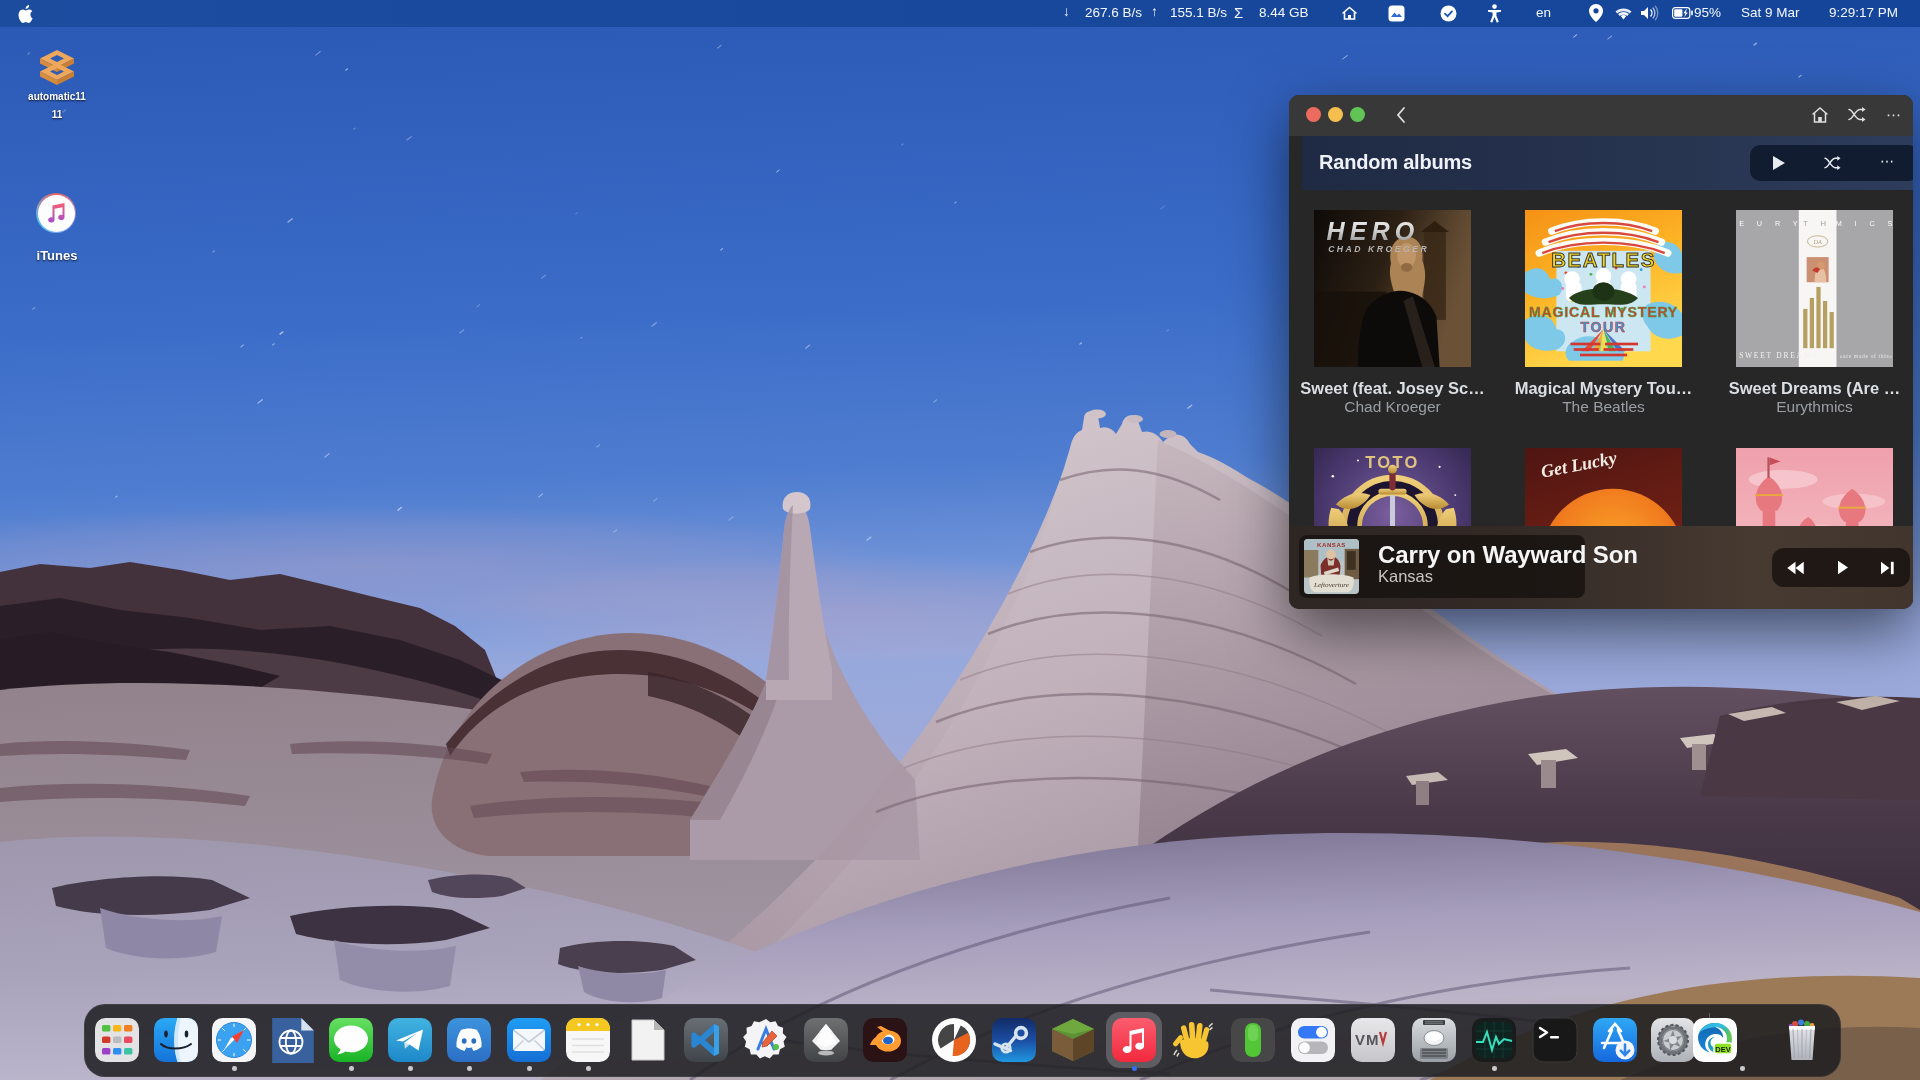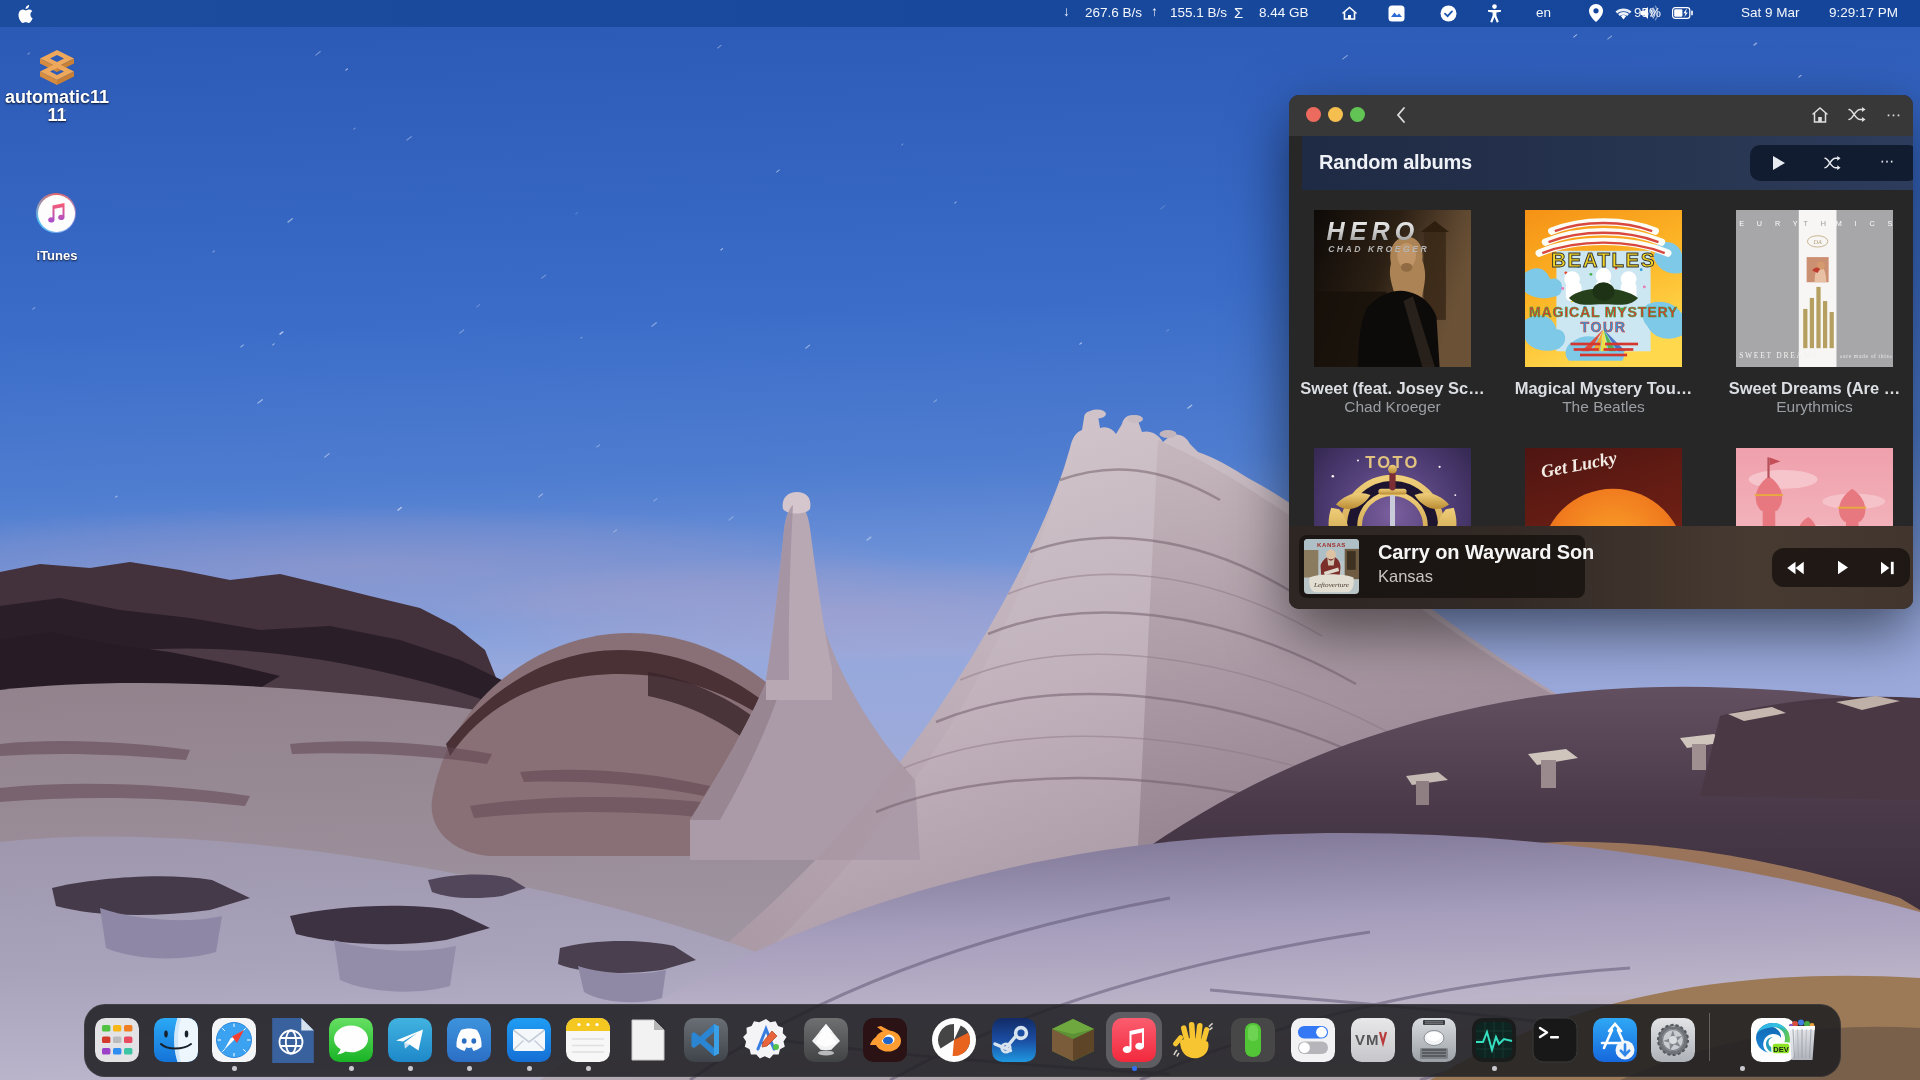--- a/index.html
+++ b/index.html
@@ -258,38 +258,38 @@
         <path d="M9.5,4.5 a5,5 0 0 1 0,7" stroke="#fff" stroke-width="1.4" fill="none" opacity="0.95"></path>
         <path d="M11.8,2.6 a8,8 0 0 1 0,10.8" stroke="#fff" stroke-width="1.4" fill="none" opacity="0.65"></path>
         <path d="M14.1,0.8 a11,11 0 0 1 0,14.4" stroke="#fff" stroke-width="1.4" fill="none" opacity="0.4"></path>
       </svg>
   <svg class="abs" style="left:1672px;top:6.5px" width="21" height="12" viewBox="0 0 21 12" fill="#fff">
         <rect x="0.6" y="0.6" width="17.2" height="10.8" rx="2.6" fill="none" stroke="#fff" stroke-width="1.2"></rect>
         <rect x="2.2" y="2.2" width="8.2" height="7.6" rx="1.2" fill="#fff"></rect>
         <path d="M14.6,1.8 L11.4,6.2 h2.1 L12.2,10.2 L15.8,5.4 h-2.1 L14.9,1.8 Z" fill="#fff"></path>
         <rect x="19.2" y="3.6" width="1.6" height="4.8" rx="0.8" fill="#fff"></rect>
       </svg>
-  <span class="abs" style="left:1634px;top:5px">95%</span>
+  <span class="abs" style="left:1694px;top:5px">95%</span>
   <span class="abs" style="left:1741px;top:5px">Sat 9 Mar</span>
   <span class="abs" style="left:1829px;top:5px">9:29:17 PM</span>
 </div>
 
 <div class="abs" style="left:36px;top:50px;width:42px;height:36px">
   <svg width="42" height="36" viewBox="0 0 42 36">
     <g>
       <path d="M21,0 L38,8.5 L21,17 L4,8.5 Z M21,5 L14,8.5 L21,12 L28,8.5 Z" fill="#eda85c" fill-rule="evenodd"></path>
       <path d="M4,8.5 L21,17 L21,22 L4,13.5 Z" fill="#d68b3e"></path>
       <path d="M38,8.5 L21,17 L21,22 L38,13.5 Z" fill="#c87f36"></path>
       <path d="M21,13 L38,21.5 L21,30 L4,21.5 Z M21,18 L14,21.5 L21,25 L28,21.5 Z" fill="#eda85c" fill-rule="evenodd"></path>
       <path d="M4,21.5 L21,30 L21,35 L4,26.5 Z" fill="#d68b3e"></path>
       <path d="M38,21.5 L21,30 L21,35 L38,26.5 Z" fill="#c87f36"></path>
     </g>
   </svg>
 </div>
-<div class="abs deskicon" style="left:0px;top:88px;width:114px;text-align:center;color:#fff;font-size:18px;font-weight:bold;text-shadow:0 1px 2px rgba(0,0,0,0.8);line-height:18px">automatic11<br>11</div>
+<div class="abs deskicon" style="left:0px;top:88px;width:114px;text-align:center;color:#fff;font-size:10px;font-weight:bold;text-shadow:0 1px 2px rgba(0,0,0,0.8);line-height:18px">automatic11<br>11</div>
 <div class="abs" style="left:36px;top:193px;width:40px;height:40px;border-radius:50%;background:conic-gradient(#e66465,#9198e5,#4fc3f7,#e66465);padding:1.5px">
   <div style="width:37px;height:37px;border-radius:50%;background:#fdfdfd;position:relative">
     <svg width="37" height="37" viewBox="0 0 37 37" style="position:absolute;left:0;top:0">
       <defs>
             <linearGradient id="itun" x1="0" y1="0" x2="0" y2="1">
               <stop offset="0" stop-color="#fa5b72"></stop>
               <stop offset="1" stop-color="#a44fd0"></stop>
             </linearGradient>
           </defs>
       <path d="M14.5,10.5 L26.5,8 V22.5 a3.2,2.6 0 1 1 -2,-2.4 V12.2 L16.5,13.8 V25 a3.2,2.6 0 1 1 -2,-2.4 Z" fill="url(#itun)"></path>
@@ -576,21 +576,21 @@
       <rect x="74" y="18" width="26" height="55" fill="#6e5b42"></rect>
       <rect x="78" y="22" width="16" height="34" fill="#3e3122"></rect>
       <path d="M30,48 C34,36 44,30 52,32 C62,34 68,44 66,56 L64,74 L32,74 Z" fill="#7c2f2a"></path>
       <circle cx="49" cy="28" r="9" fill="#ddc3a4"></circle>
       <path d="M42,32 C44,42 54,42 56,32 L54,48 L44,48 Z" fill="#cfc4b2"></path>
       <path d="M36,60 L62,52 L64,58 L38,66 Z" fill="#ded8cc"></path>
       <path d="M10,70 C30,62 70,62 90,70 C92,84 88,94 80,97 L20,97 C12,94 8,84 10,70 Z" fill="#e3ded2"></path>
       <text x="50" y="88" text-anchor="middle" font-family="Liberation Serif,serif" font-size="13" font-style="italic" fill="#463a2c">Leftoverture</text>
       <text x="50" y="14" text-anchor="middle" font-family="Liberation Sans,sans-serif" font-size="11" font-weight="bold" fill="#a03028" letter-spacing="1">KANSAS</text>
     </svg>
-    <div class="abs" style="left:89px;top:15px;color:#f5f5f5;font-size:20px;font-weight:bold;letter-spacing:-0.1px">Carry on Wayward Son</div>
+    <div class="abs" style="left:89px;top:15px;color:#f5f5f5;font-size:24px;font-weight:bold;letter-spacing:-0.1px">Carry on Wayward Son</div>
     <div class="abs" style="left:89px;top:41px;color:#c9c4c1;font-size:16.5px">Kansas</div>
     <div class="abs" style="left:483px;top:22px;width:138px;height:39px;border-radius:12px;background:rgba(25,19,16,0.85)">
       <svg class="abs" style="left:14px;top:13px" width="19" height="14" viewBox="0 0 22 17" fill="#fff">
             <path d="M11,1 L11,16 L1,8.5 Z"></path>
             <path d="M21,1 L21,16 L11,8.5 Z"></path>
           </svg>
       <svg class="abs" style="left:65px;top:12px" width="12" height="15" viewBox="0 0 14 18" fill="#fff">
             <path d="M1,1 L13,9 L1,17 Z"></path>
           </svg>
       <svg class="abs" style="left:108px;top:13px" width="16" height="14" viewBox="0 0 19 17" fill="#fff">
@@ -895,21 +895,21 @@
 <g fill="#9da2a8">
 <path d="M23,6 l2.5,4 h-5 Z" transform="rotate(0 23 23)"></path>
 </g>
 <circle cx="23" cy="23" r="15" fill="none" stroke="#54585e" stroke-width="2" stroke-dasharray="3,2.2"></circle>
 <circle cx="23" cy="23" r="11" fill="#c9ccd1"></circle>
 <circle cx="23" cy="23" r="10.5" fill="none" stroke="#7d8188" stroke-width="1.2"></circle>
 <path d="M23,13 L25,20 L32,19 L27,24 L31,30 L24,27.5 L20,33 L19.5,25.5 L13,24 L19.7,21.5 Z" fill="#84888e"></path>
 <circle cx="23" cy="23" r="4" fill="#d9dcdf"></circle>
 </svg></div>
 <div class="abs" style="left:1709px;top:1013px;width:1px;height:48px;background:rgba(255,255,255,0.26)"></div>
-<div class="abs" style="left:1750px;top:1017px;width:46px;height:46px"><svg width="46" height="46" viewBox="0 0 46 46">
+<div class="abs" style="left:1692px;top:1017px;width:46px;height:46px"><svg width="46" height="46" viewBox="0 0 46 46">
 <rect x="1" y="1" width="44" height="44" rx="10.5" fill="#fdfdfd"></rect>
 <defs>
 <linearGradient id="edg1" x1="0" y1="0" x2="1" y2="0.3">
             <stop offset="0" stop-color="#1988d2"></stop>
             <stop offset="0.6" stop-color="#2bb4a2"></stop>
             <stop offset="1" stop-color="#66c94f"></stop>
           </linearGradient>
 <linearGradient id="edg2" x1="0" y1="0" x2="0" y2="1">
             <stop offset="0" stop-color="#1064b0"></stop>
             <stop offset="1" stop-color="#1b88d8"></stop>

